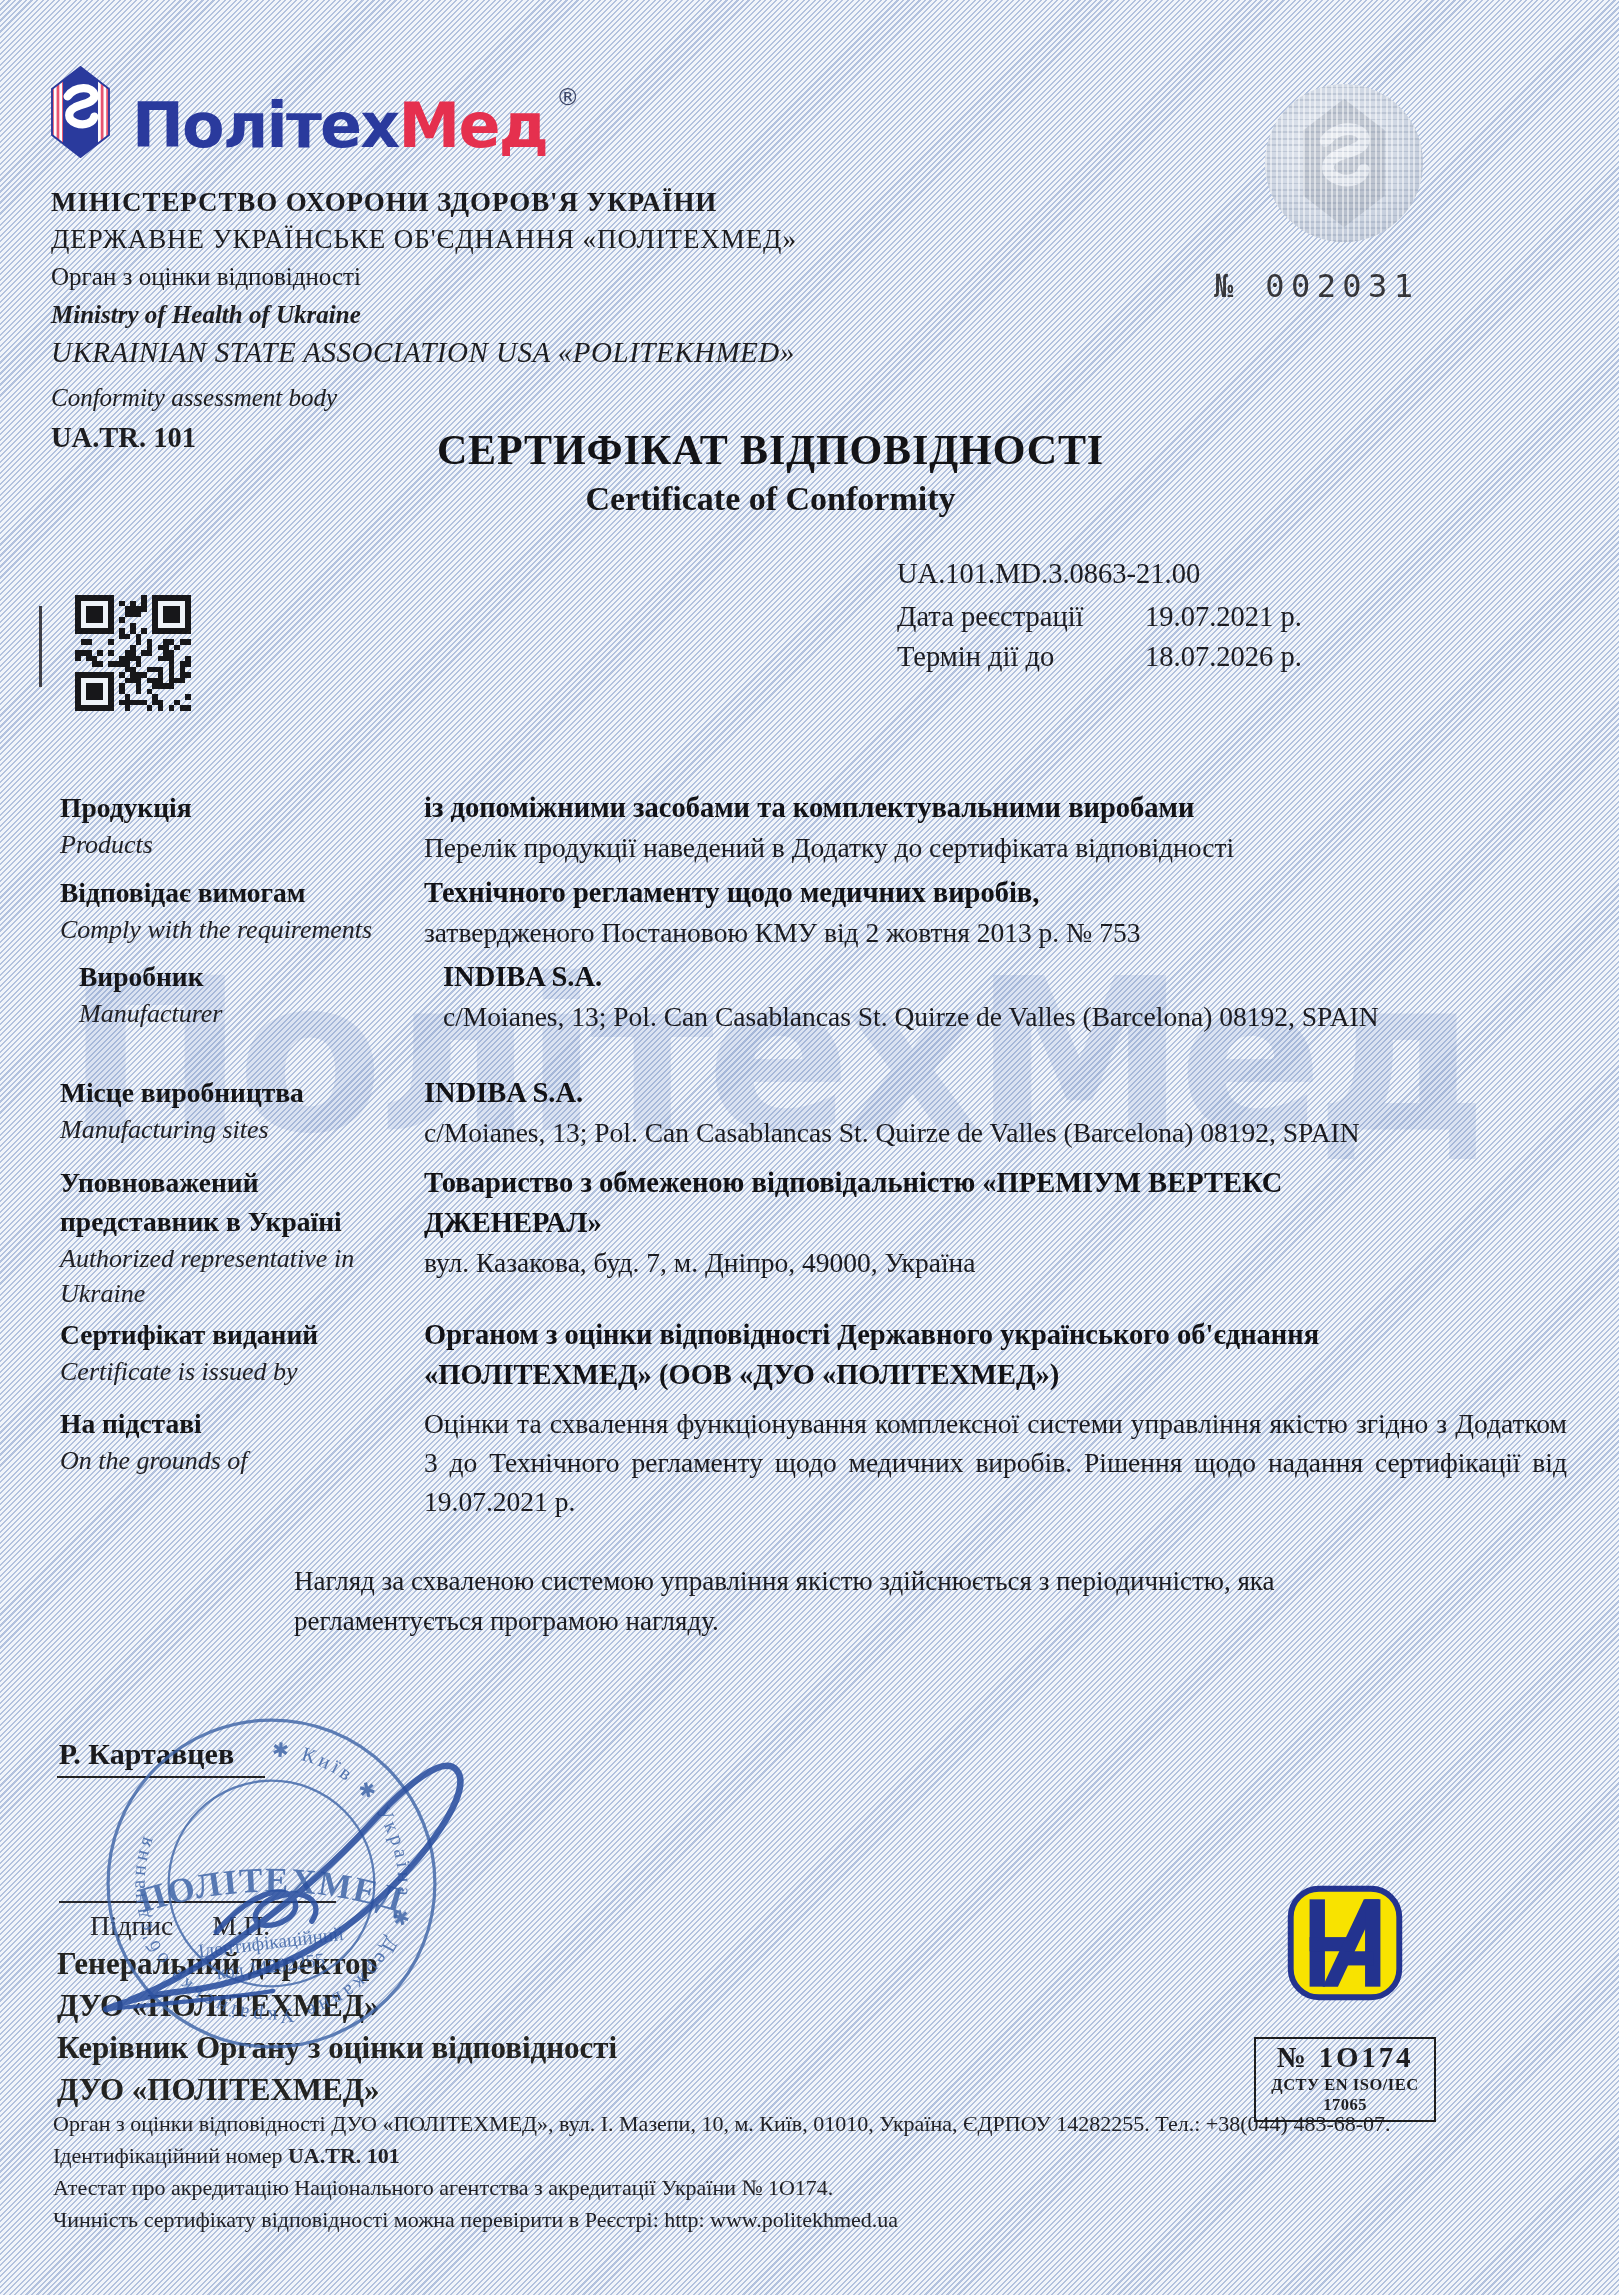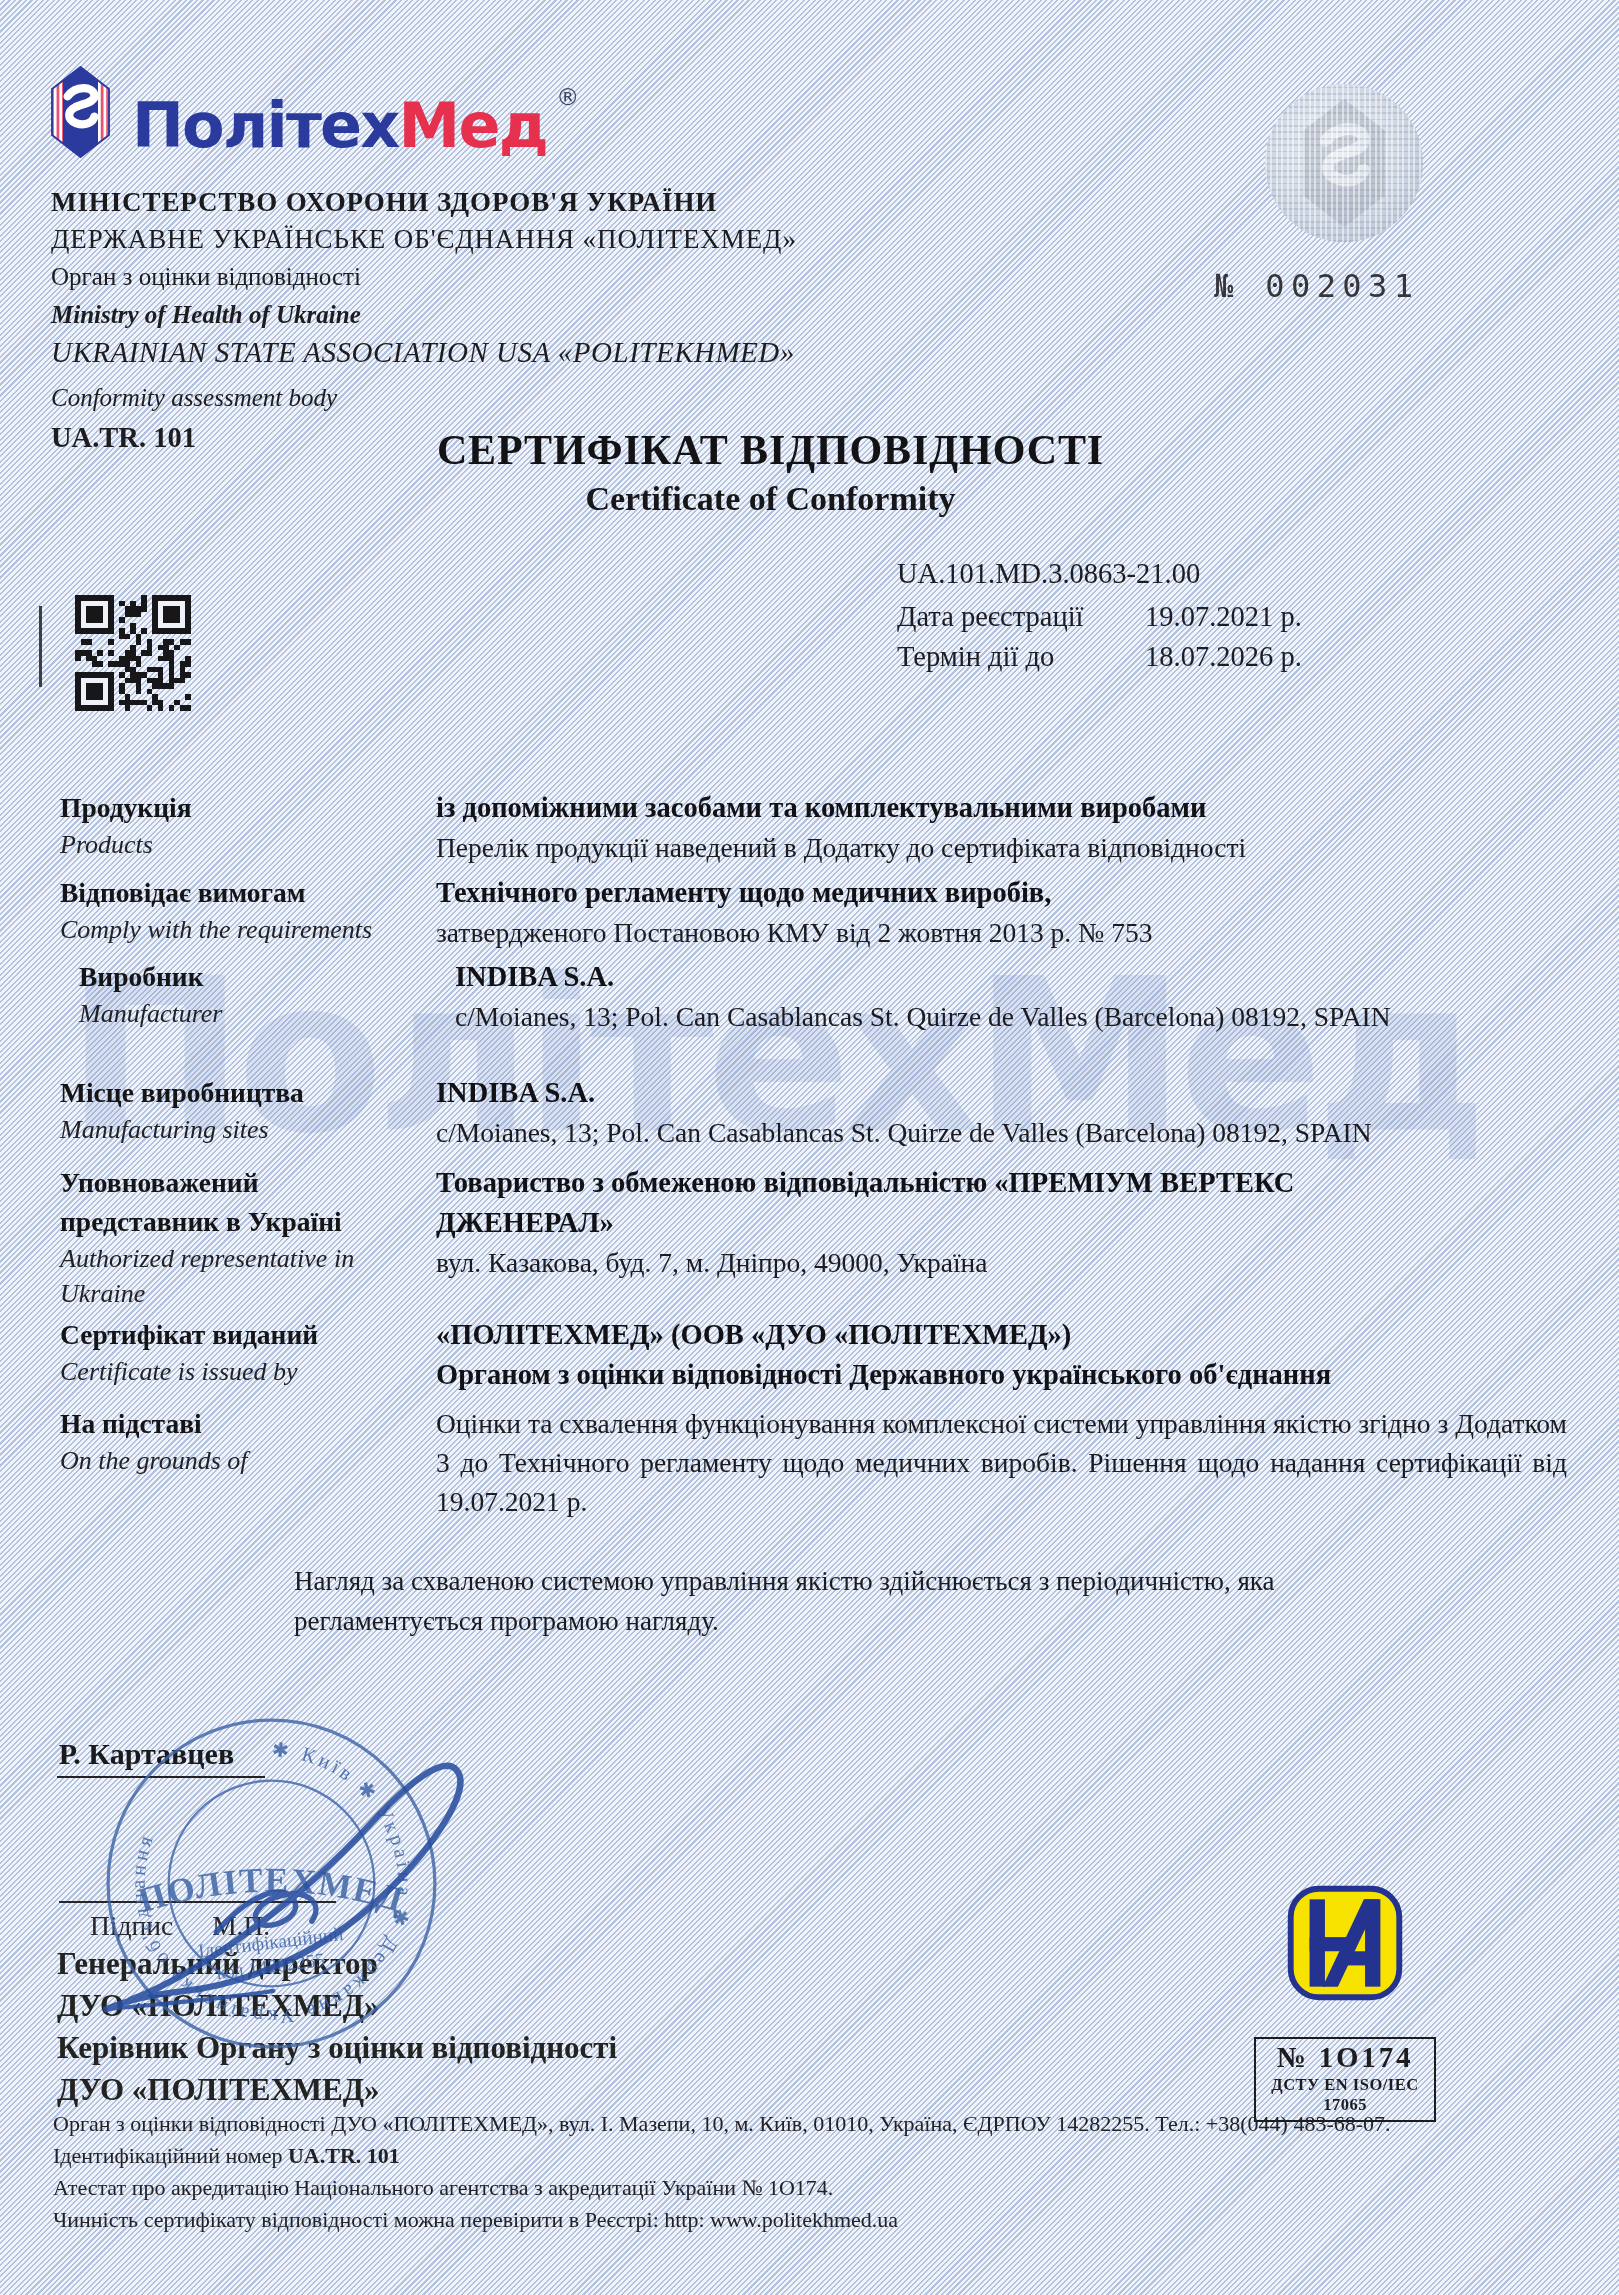--- a/index.html
+++ b/index.html
@@ -52,21 +52,21 @@
   
   .tick{top:606px;left:39px;width:2.8px;height:81px;background:#3d3d44;z-index:2;}
   .qr{top:595px;left:75px;width:116px;height:116px;z-index:2;}
   .qr svg{width:100%;height:100%;}
   .regblock{top:558px;left:897px;z-index:2;font-size:28.5px;color:#1c1c22;}
   .reg-num{margin-bottom:11px;}
   .reg-row{display:flex;margin-top:8.3px;}
   .reg-lab{width:248px;flex:none;}
   
   .sections{top:788px;left:60px;right:53px;z-index:2;}
-  .srow{display:flex;gap:12px;}
+  .srow{display:flex;}
   .lab{width:364px;flex:none;padding-right:24px;box-sizing:border-box;}
   .luk{font-weight:bold;font-size:27.5px;line-height:39px;color:#151518;}
   .len{font-style:italic;font-size:26px;line-height:35px;color:#212126;}
   .val{flex:1;}
   .val .b{font-weight:bold;font-size:28.5px;line-height:40px;color:#121216;}
   .val .n{font-size:27.5px;line-height:39px;color:#1b1b20;}
   .just{text-align:justify;}
   .mb6{margin-bottom:5.5px;} .mb12{margin-bottom:11px;} .mb40{margin-bottom:37px;margin-left:19px;}
   .mb4{margin-bottom:3.7px;} .mb10{margin-bottom:9.2px;}
   .note{top:1561px;left:294px;right:292px;text-align:left;z-index:2;
@@ -339,22 +339,22 @@
         <div class="n">вул. Казакова, буд. 7, м. Дніпро, 49000, Україна</div>
       </div>
     </div>
 
     <div class="srow mb10">
       <div class="lab">
         <div class="luk">Сертифікат виданий</div>
         <div class="len">Certificate is issued by</div>
       </div>
       <div class="val">
+        <div class="b">Органом з оцінки відповідності Державного українського об'єднання</div>
         <div class="b">«ПОЛІТЕХМЕД» (ООВ «ДУО «ПОЛІТЕХМЕД»)</div>
-        <div class="b">Органом з оцінки відповідності Державного українського об'єднання</div>
       </div>
     </div>
 
     <div class="srow">
       <div class="lab">
         <div class="luk">На підставі</div>
         <div class="len">On the grounds of</div>
       </div>
       <div class="val">
         <div class="n just">Оцінки та схвалення функціонування комплексної системи управління якістю згідно з Додатком 3 до Технічного регламенту щодо медичних виробів. Рішення щодо надання сертифікації від 19.07.2021 р.</div>

